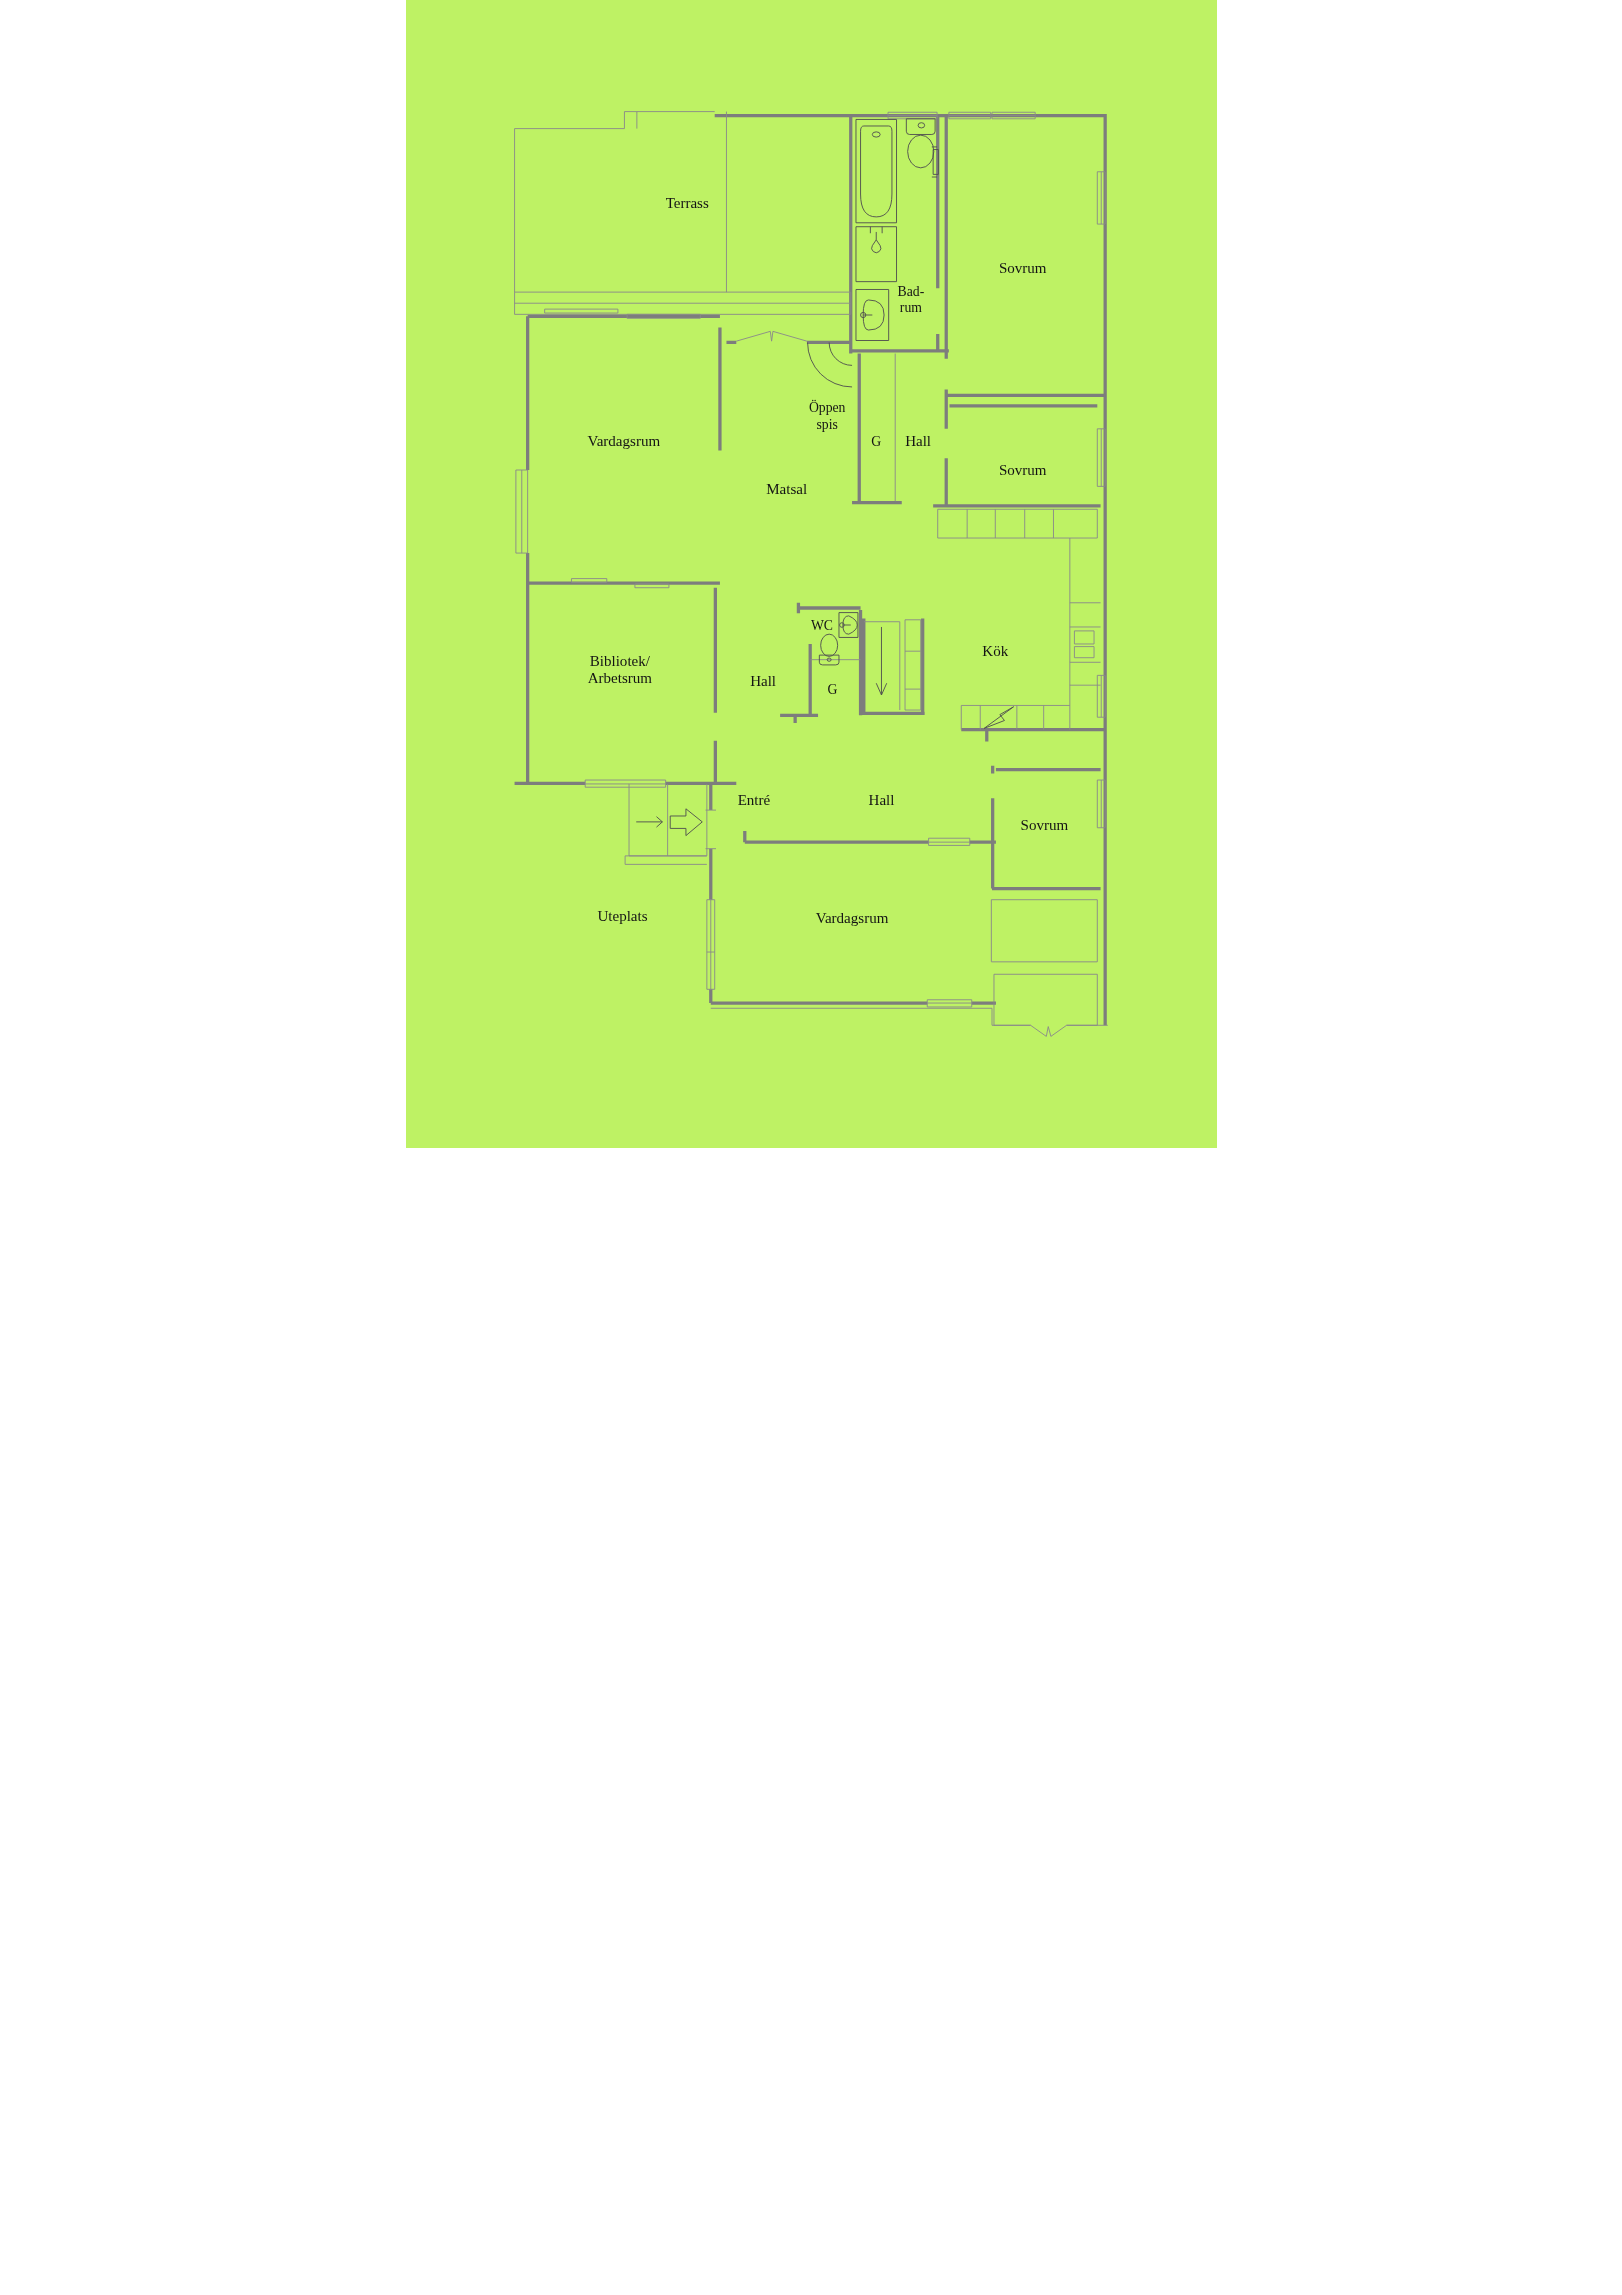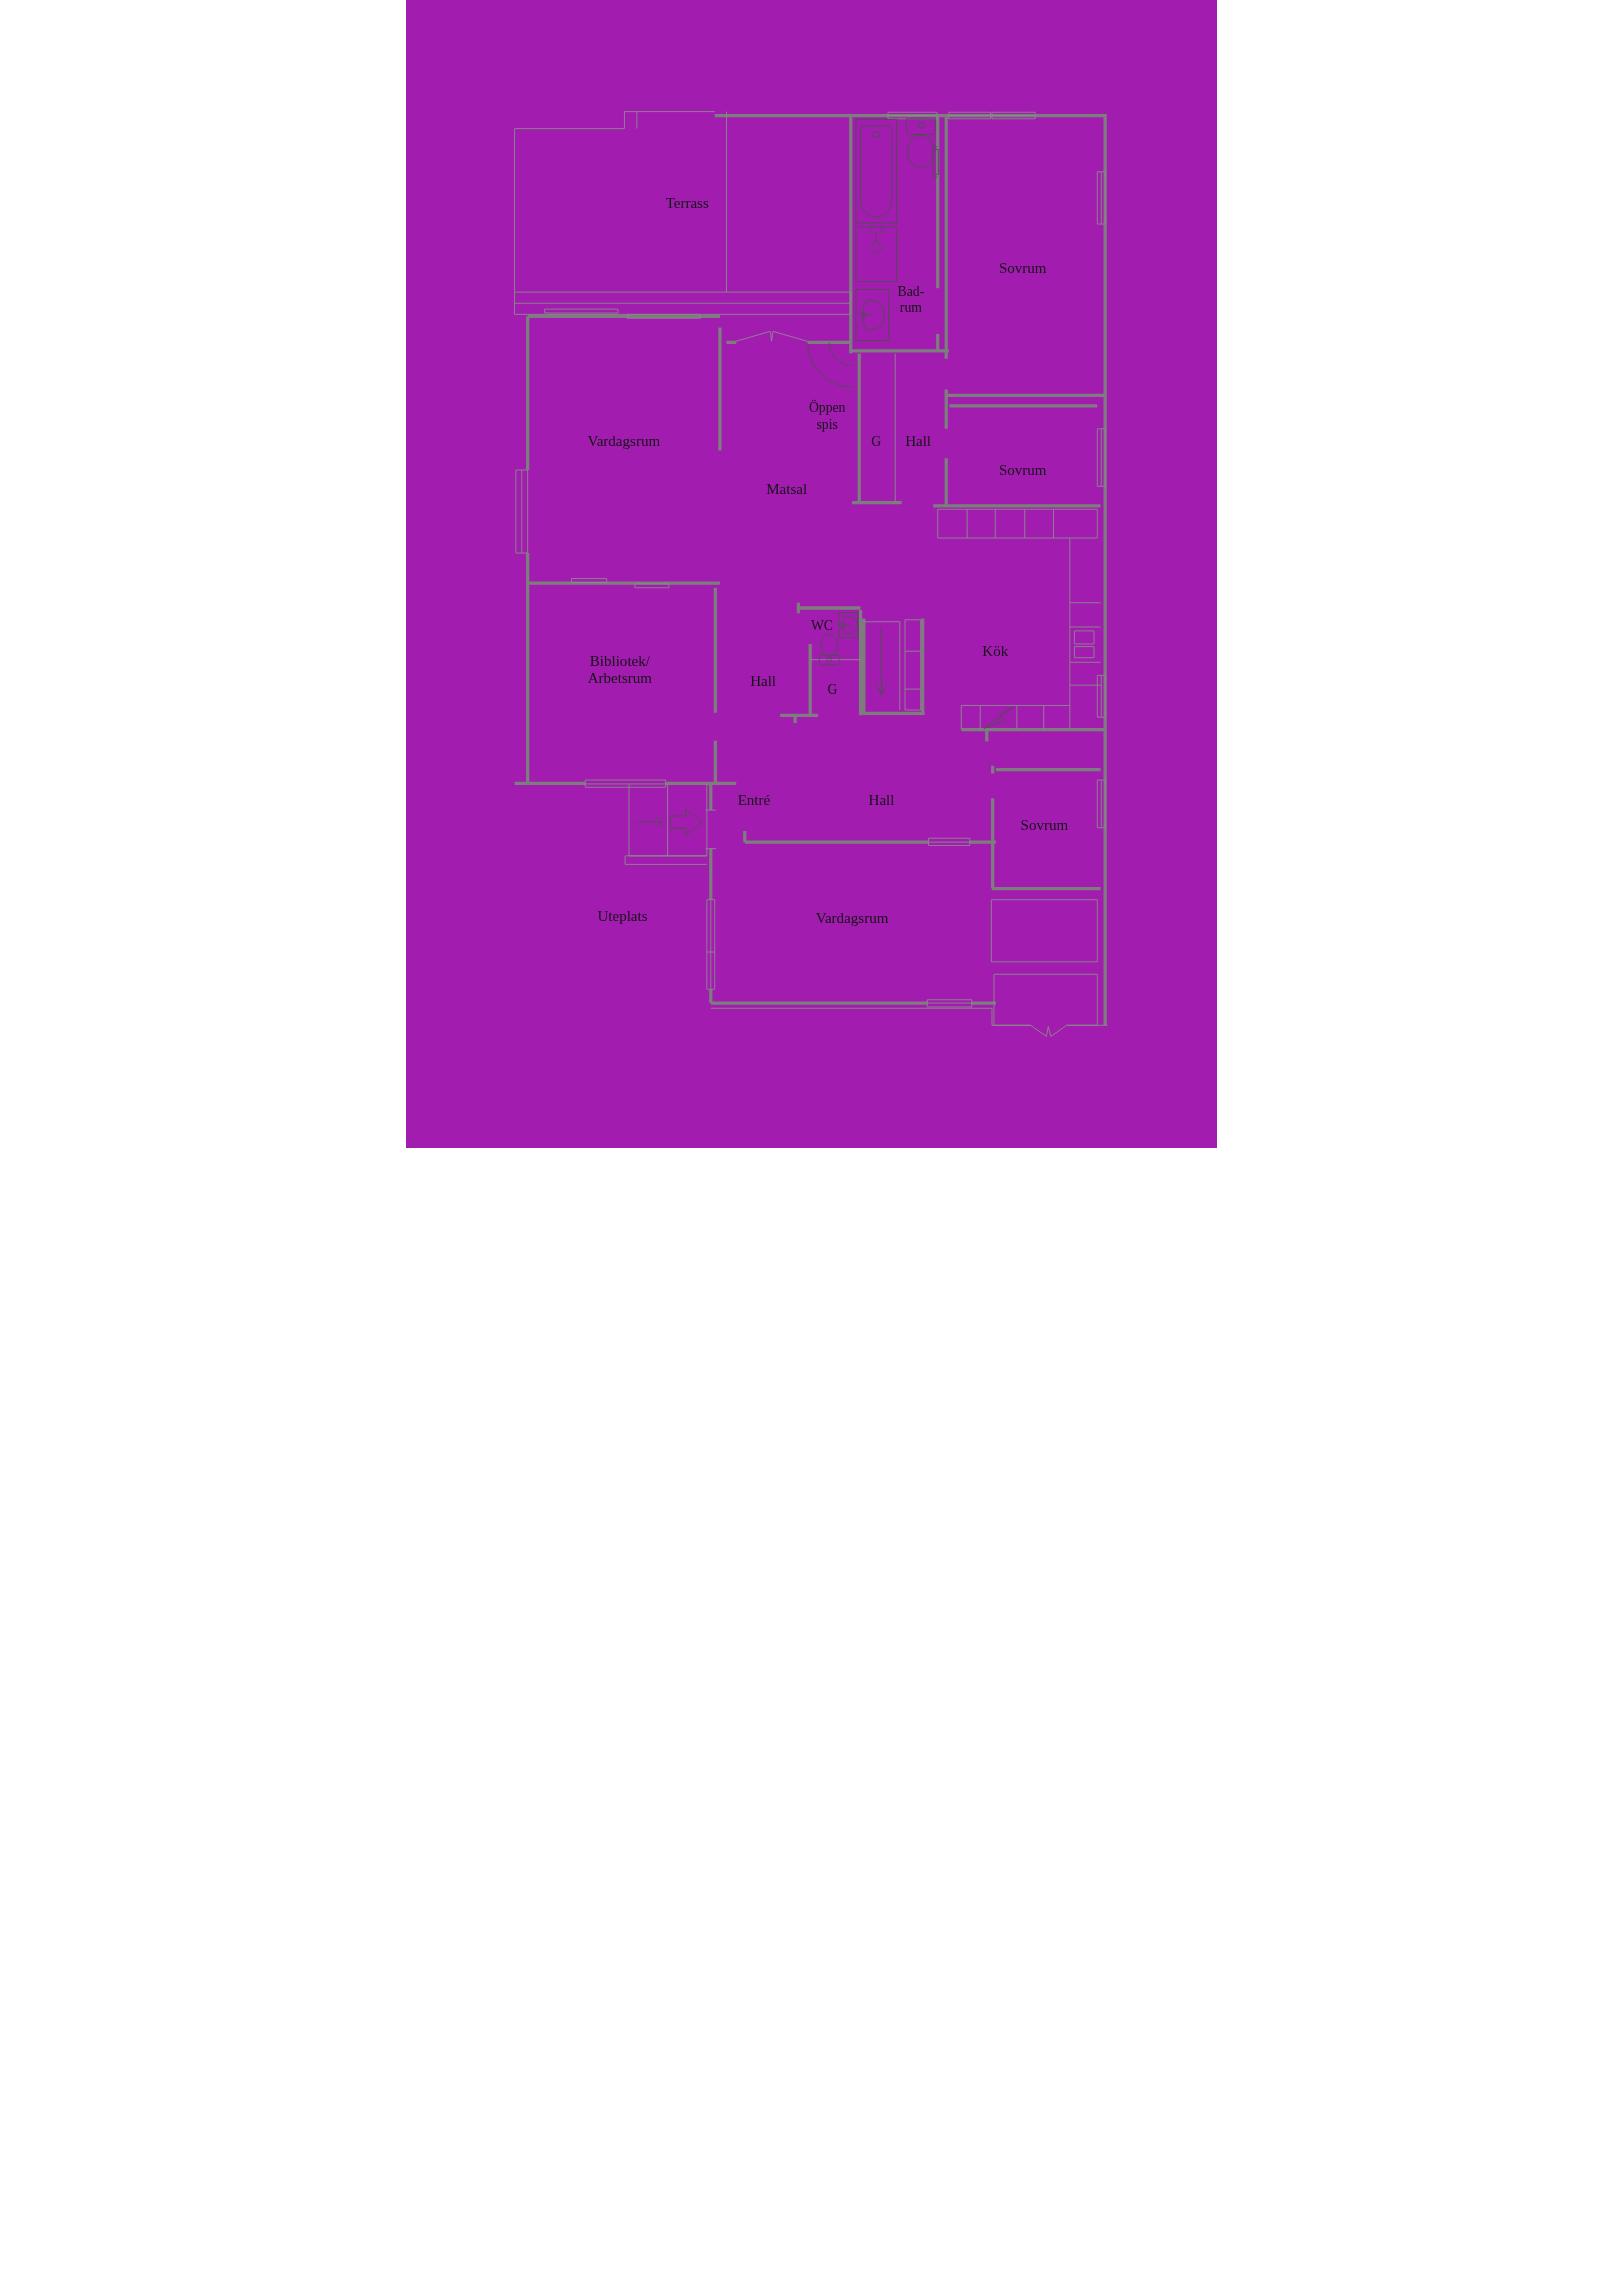--- a/index.html
+++ b/index.html
@@ -1,16 +1,16 @@
 <!DOCTYPE html>
 <html style="font-size:10.5px"><head>
 <meta charset="utf-8">
 <style>
   html,body{margin:0;padding:0;background:#ffffff;}
-  .page{width:811px;height:1148px;background:#a21caf;position:relative;margin:0 auto;overflow:hidden;}
+  .page{width:811px;height:1148px;background:#bef264;position:relative;margin:0 auto;overflow:hidden;}
   svg{display:block;}
   .walls{stroke:#7d7d7d;stroke-width:5;fill:none;stroke-linecap:butt;}
   .thin{stroke:#8a8a8a;stroke-width:1.4;fill:none;}
   .fixture{stroke:#4f4f4f;stroke-width:1.4;fill:none;}
   .room-label{font-family:"Liberation Serif","DejaVu Serif",serif;fill:#141414;text-anchor:middle;}
   .lbl-lg{font-size:23px;}
   .lbl-md{font-size:21px;}
 </style>
 </head>
 <body>

